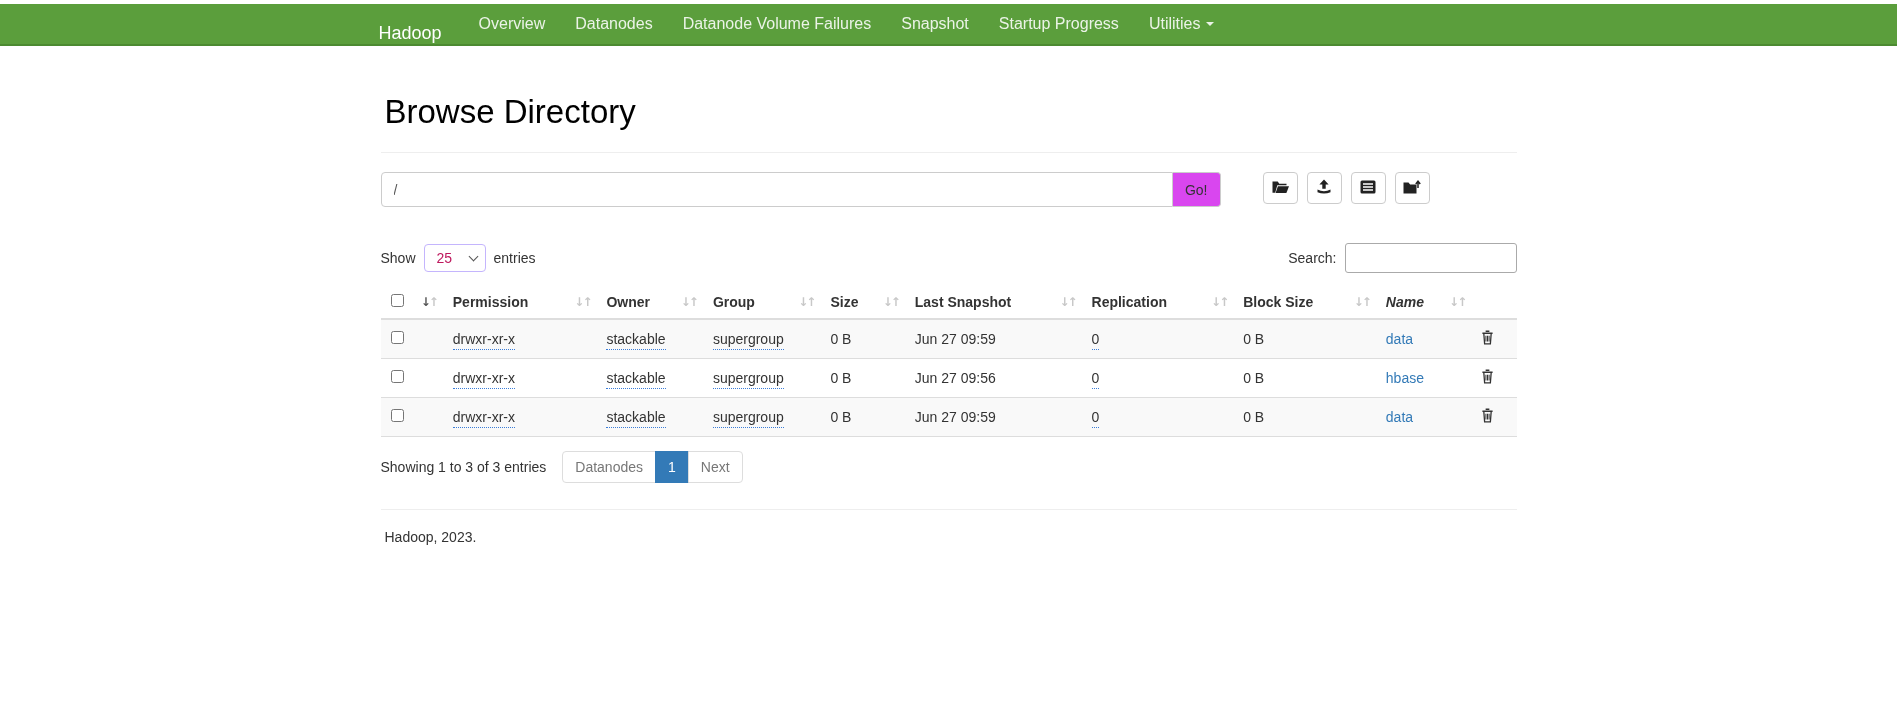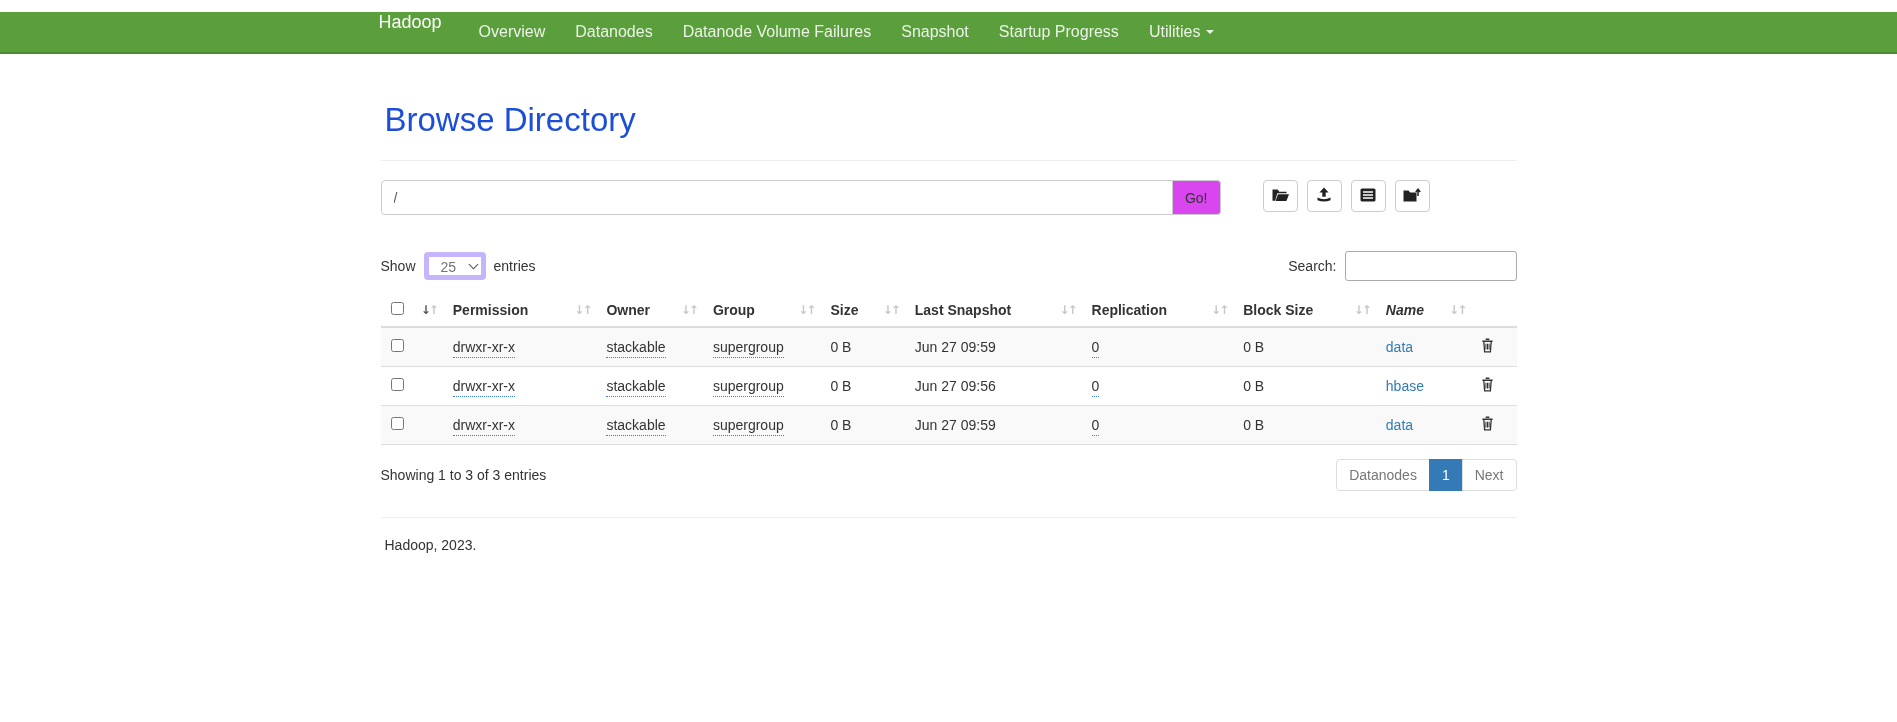--- a/index.html
+++ b/index.html
@@ -13,24 +13,24 @@
     overflow: hidden;
   }
   
   .navbar {
     height: 42px;
     background: #5b9e3c;
     border-bottom: 2px solid #4c8a31;
   }
   .navbar-inner {
     width: 1160px;
-    margin: 12px auto;
+    margin: 4px auto;
     height: 100%;
     display: flex;
-    align-items: flex-start;
+    align-items: flex-end;
   }
   .brand {
     color: #fff;
     font-size: 18px;
     padding: 0 22px 0 10px;
     cursor: pointer;
   }
   .nav-link {
     color: rgba(255,255,255,0.88);
     font-size: 16px;
@@ -46,21 +46,21 @@
     width:0; height:0;
     border-left:4px solid transparent;
     border-right:4px solid transparent;
     border-top:4px solid rgba(255,255,255,0.88);
   }
   
   .container { width: 1140px; margin: 0 auto; padding: 0 2px; }
   h1.page-title {
     font-size: 33px;
     font-weight: 500;
-    color: #1d4ed8;
+    color: #000000;
     margin: 47px 0 21px 4px;
   }
   hr.divider { border: 0; border-top: 1px solid #eee; margin: 0; }
   
   .path-row { display: flex; align-items: flex-start; margin-top: 19px; }
   .input-group { display: flex; width: 840px; }
   .path-input {
     flex: 1;
     height: 35px;
     border: 1px solid #ccc;
@@ -95,26 +95,26 @@
   }
   
   .controls-row {
     display: flex; justify-content: space-between; align-items: center;
     margin-top: 36px;
   }
   .show-entries { display: flex; align-items: center; gap: 8px; color: #333; }
   .select-wrap { position: relative; display: inline-block; }
   .page-size-select {
     width: 62px; height: 28px;
-    border: 5px solid #c4b5fd;
+    border: 1px solid #c4b5fd;
     border-radius: 4px;
     background: #fff;
     font-family: inherit;
     font-size: 14px;
-    color: #737373;
+    color: #be185d;
     padding: 2px 22px 2px 12px;
     appearance: none;
     -webkit-appearance: none;
   }
   .select-caret {
     position: absolute; right: 9px; top: 9px;
     width: 7px; height: 7px;
     border-right: 1.6px solid #555;
     border-bottom: 1.6px solid #555;
     transform: rotate(45deg);
@@ -178,22 +178,23 @@
   .editable {
     border-bottom: 1px dotted #3b7dd8;
     padding-bottom: 2px;
     cursor: pointer;
   }
   .name-link { color: #337ab7; text-decoration: none; cursor: pointer; }
   input[type="checkbox"] { width: 13px; height: 13px; margin: 0; cursor: pointer; }
   .trash-btn { background: none; border: 0; padding: 0; cursor: pointer; line-height: 0; }
   
   .table-footer-row {
-    display: flex; justify-content: space-between; align-items: center;
+    display: flex; align-items: center;
     margin-top: 14px;
+    gap: 16px;
   }
   .info-text { color: #333; }
   .pagination { display: flex; }
   .page-btn {
     padding: 7px 12px;
     border: 1px solid #ddd;
     background: #fff;
     color: #777;
     font-size: 14px;
     margin-left: -1px;

